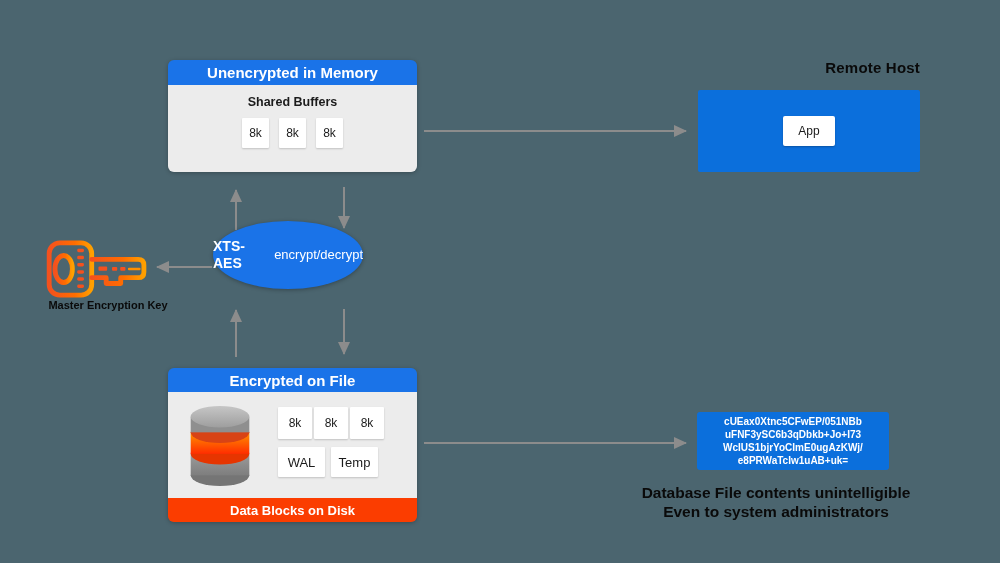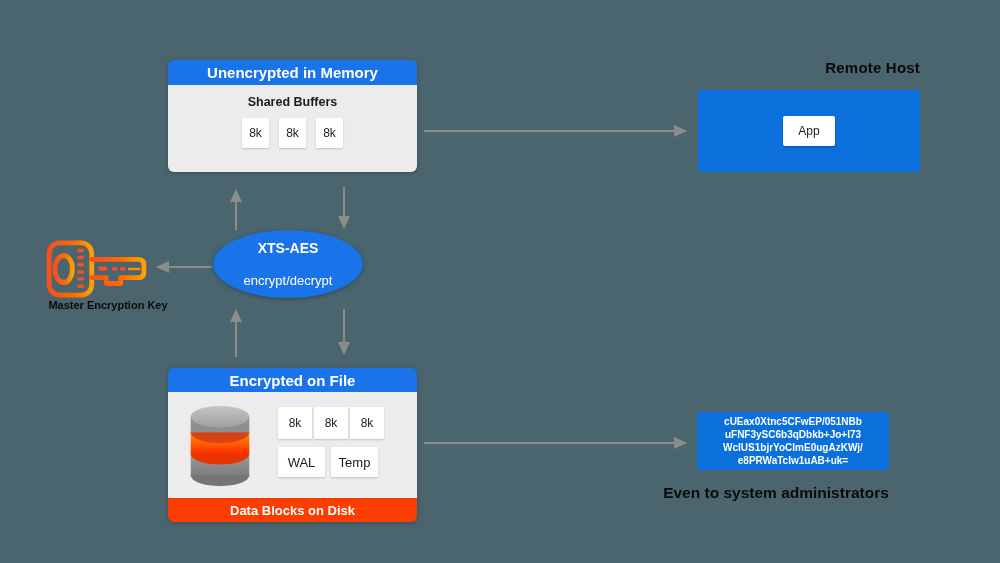--- a/index.html
+++ b/index.html
@@ -47,23 +47,23 @@
     display:flex;align-items:center;justify-content:center;
   }
   .app-box{
     width:52px;height:30px;background:#fff;border-radius:2px;
     display:flex;align-items:center;justify-content:center;
     font-size:12px;color:#1b1b1b;box-shadow:0 1px 2px rgba(0,0,0,.25);
   }
 
   
   .engine-ellipse{
-    position:absolute;left:213px;top:230px;width:150px;height:68px;
+    position:absolute;left:213px;top:221px;width:150px;height:68px;
     background:var(--header_blue,#1A73E8);border-radius:50%;
-    display:flex;flex-direction:column;align-items:center;justify-content:center;
+    display:flex;flex-direction:row;align-items:center;justify-content:center;
     color:#fff;box-shadow:0 1px 4px rgba(0,0,0,.3);gap:16px;
   }
   .engine-name{font-weight:bold;font-size:14px;line-height:17px;}
   .engine-action{font-size:13px;line-height:16px;}
 
   
   .key-icon{position:absolute;left:45px;top:240px;}
   .key-label{
     position:absolute;left:33px;top:299px;width:150px;text-align:center;
     font-weight:bold;font-size:11px;color:#0a0a0a;
@@ -213,16 +213,17 @@
   </div>
 
   <div class="cipher-box">
     <div>cUEax0Xtnc5CFwEP/051NBb</div>
     <div>uFNF3ySC6b3qDbkb+Jo+I73</div>
     <div>WcIUS1bjrYoCImE0ugAzKWj/</div>
     <div>e8PRWaTcIw1uAB+uk=</div>
   </div>
 
   <div class="caption">
+    <div>Database File contents unintelligible</div>
     <div>Even to system administrators</div>
   </div>
 
 </div>
 
 </body></html>

